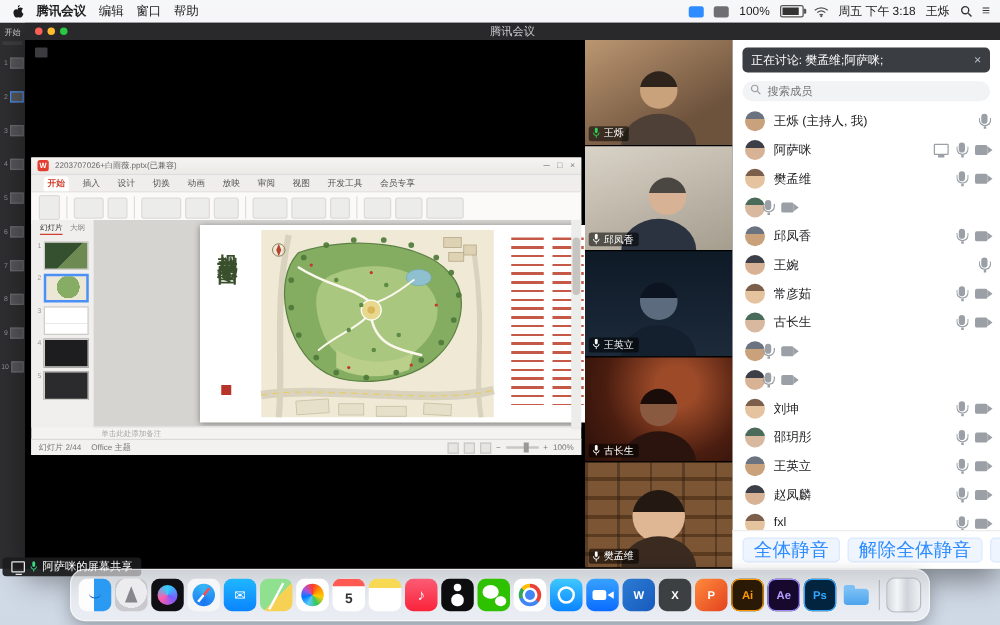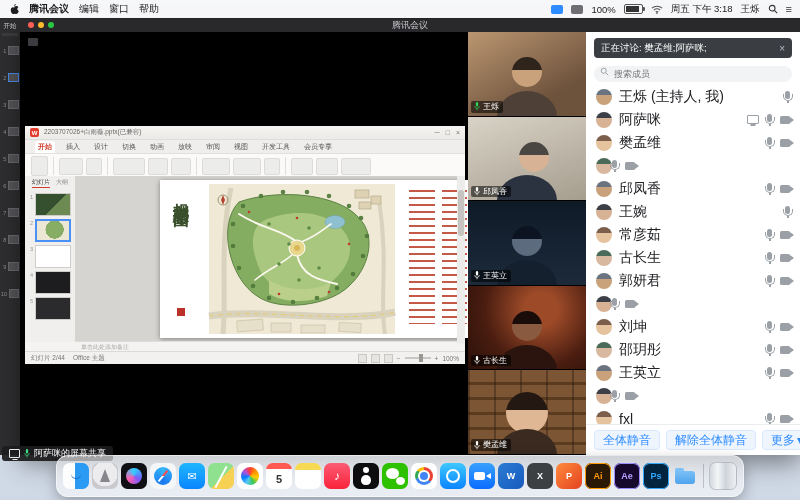--- a/index.html
+++ b/index.html
@@ -108,32 +108,32 @@
   .p-search{position:absolute;top:31px;left:8px;right:8px;height:16px;}
   .p-search input{width:100%;height:100%;box-sizing:border-box;border:none;background:#f1f3f4;border-radius:9px;
     padding:0 6px 0 20px;font-size:9px;color:#333;outline:none;font-family:inherit;}
   .p-search svg{position:absolute;left:6px;top:3.5px;}
   .p-list{position:absolute;top:53px;left:0;right:0;bottom:30px;overflow:hidden;}
   .prow{height:23px;display:flex;align-items:center;padding:0 10px;}
   .pav{width:16px;height:16px;border-radius:50%;flex:none;background:linear-gradient(180deg,#6b7280 38%,#c9a27c 38%);}
   .prow:nth-child(4n+2) .pav{background:linear-gradient(180deg,#3c3f47 40%,#d8b294 40%);}
   .prow:nth-child(4n+3) .pav{background:linear-gradient(180deg,#7c5f4a 36%,#e4c39e 36%);}
   .prow:nth-child(4n+4) .pav{background:linear-gradient(180deg,#4a6b5a 40%,#d9b8a0 40%);}
-  .pname{flex:1;margin-left:7px;font-size:14px;color:#202124;white-space:nowrap;overflow:hidden;text-overflow:ellipsis;}
+  .pname{flex:1;margin-left:7px;font-size:10px;color:#202124;white-space:nowrap;overflow:hidden;text-overflow:ellipsis;}
   .picons{display:flex;align-items:center;gap:8px;}
   .ic-mic{width:5px;height:8px;background:#9aa0a6;border-radius:2.5px;position:relative;display:inline-block;margin-top:-3px;}
   .ic-mic::before{content:"";position:absolute;left:-2.5px;top:3px;width:8px;height:6px;border:1px solid #9aa0a6;border-top:none;border-radius:0 0 5px 5px;}
   .ic-mic::after{content:"";position:absolute;left:1.5px;top:10px;width:2px;height:2px;background:#9aa0a6;}
   .ic-cam{width:10px;height:8px;background:#9aa0a6;border-radius:1.5px;position:relative;display:inline-block;}
   .ic-cam::after{content:"";position:absolute;right:-4px;top:1px;border-left:4px solid #9aa0a6;border-top:3px solid transparent;border-bottom:3px solid transparent;}
   .ic-screen{width:10px;height:7px;border:1px solid #9aa0a6;border-radius:1px;position:relative;display:inline-block;}
   .ic-screen::after{content:"";position:absolute;left:50%;transform:translateX(-50%);bottom:-3px;width:5px;height:2px;background:#9aa0a6;}
   .p-footer{position:absolute;left:0;right:0;bottom:0;height:30px;border-top:1px solid #ececec;background:#fff;
     display:flex;align-items:center;gap:6px;padding:0 8px;}
-  .pbtn{height:18px;padding:0 8px;border-radius:4px;background:#eef5ff;color:#2d8cff;font-size:12px;
+  .pbtn{height:18px;padding:0 8px;border-radius:4px;background:#eef5ff;color:#2d8cff;font-size:15px;
     border:1px solid #d9e9ff;display:flex;align-items:center;gap:2px;white-space:nowrap;}
   
   .share-banner{position:absolute;left:2px;top:446px;height:15px;background:rgba(28,28,30,.93);border-radius:3px;
     display:flex;align-items:center;gap:4px;padding:0 7px;color:#fff;font-size:9px;z-index:30;}
   .bn-screen{width:9px;height:7px;border:1px solid #e8e8e8;border-radius:1px;position:relative;}
   .bn-screen::after{content:"";position:absolute;left:50%;transform:translateX(-50%);bottom:-3px;width:5px;height:1.5px;background:#e8e8e8;}
   
   .dock{position:absolute;left:50%;transform:translateX(-50%);bottom:3px;height:34px;padding:3px 6px;border-radius:12px;
     background:rgba(250,250,252,.6);border:1px solid rgba(255,255,255,.55);box-shadow:0 5px 14px rgba(0,0,0,.28);
     display:flex;align-items:center;gap:3px;z-index:35;}
@@ -568,21 +568,20 @@
         <div class="prow">
             <span class="pav"></span>
             <span class="pname">古长生</span>
             <span class="picons">
               <i class="ic-mic"></i>
               <i class="ic-cam"></i>
             </span>
           </div>
         <div class="prow">
             <span class="pav"></span>
-            <span class="pname">郭妍君</span>
             <span class="picons">
               <i class="ic-mic"></i>
               <i class="ic-cam"></i>
             </span>
           </div>
         <div class="prow">
             <span class="pav"></span>
             <span class="picons">
               <i class="ic-mic"></i>
               <i class="ic-cam"></i>
@@ -607,20 +606,21 @@
         <div class="prow">
             <span class="pav"></span>
             <span class="pname">王英立</span>
             <span class="picons">
               <i class="ic-mic"></i>
               <i class="ic-cam"></i>
             </span>
           </div>
         <div class="prow">
             <span class="pav"></span>
+            <span class="pname">赵凤麟</span>
             <span class="picons">
               <i class="ic-mic"></i>
               <i class="ic-cam"></i>
             </span>
           </div>
         <div class="prow">
             <span class="pav"></span>
             <span class="pname">fxl</span>
             <span class="picons">
               <i class="ic-mic"></i>

